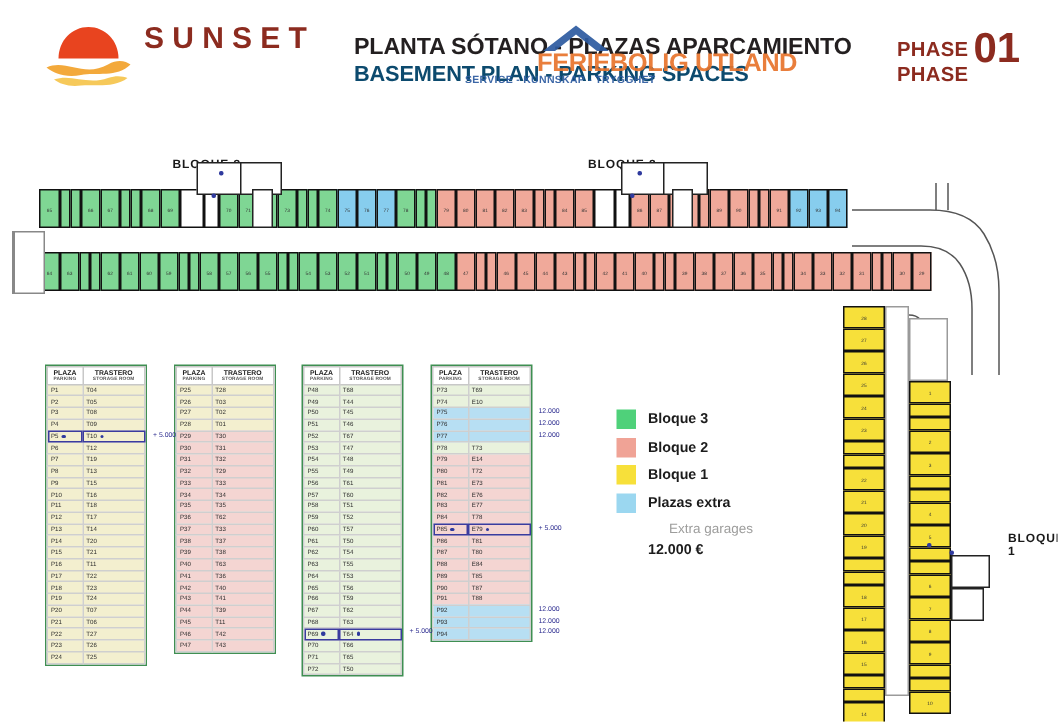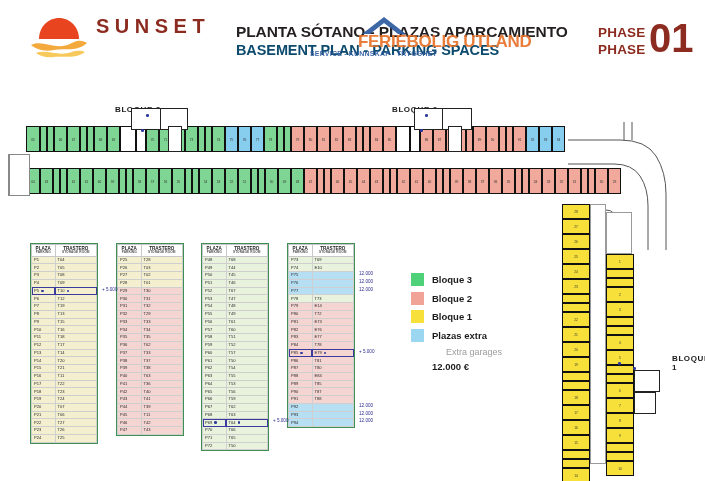--- a/index.html
+++ b/index.html
@@ -34,21 +34,21 @@
     letter-spacing:-0.1px; line-height:1.25; white-space:nowrap;
   }
   #phase-block { position:absolute; left:598px; top:22px; width:100px; height:45px; }
   .phase-words { position:absolute; left:0; top:2px; }
   .phase-es, .phase-en {
     font-size:13.5px; font-weight:bold; color:#8c2b1f;
     line-height:1.28; letter-spacing:0.2px;
   }
   .phase-num {
     position:absolute; left:51px; top:-4px;
-    font-size:40px; font-weight:bold; color:#8c2b1f; line-height:1;
+    font-size:28px; font-weight:bold; color:#8c2b1f; line-height:1;
   }
   
   #watermark { position:absolute; left:300px; top:14px; width:200px; height:48px;
                opacity:0.92; pointer-events:none; }
   .wm-main { position:absolute; left:14px; top:18px; font-size:17px; font-weight:bold;
              color:#e8742c; letter-spacing:-0.3px; white-space:nowrap;margin-left:44px; }
   .wm-sub { position:absolute; left:10px; top:36px; font-size:7px; font-weight:bold;
             color:#2d5ba0; letter-spacing:0.2px; white-space:nowrap; }
   
   #plan { position:absolute; left:0; top:82px; width:705px; height:399px; }

